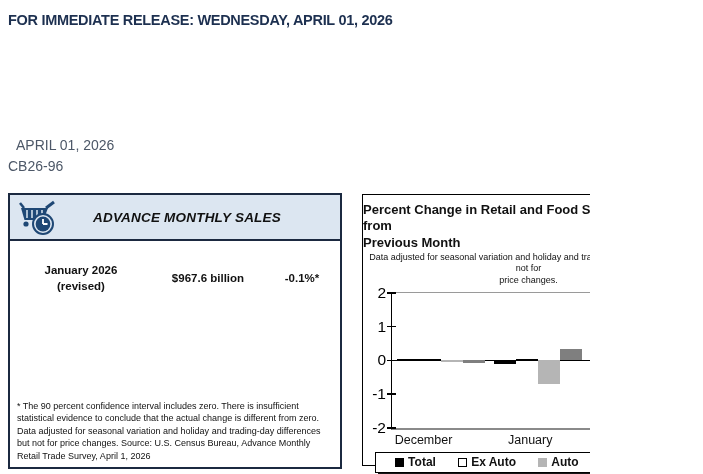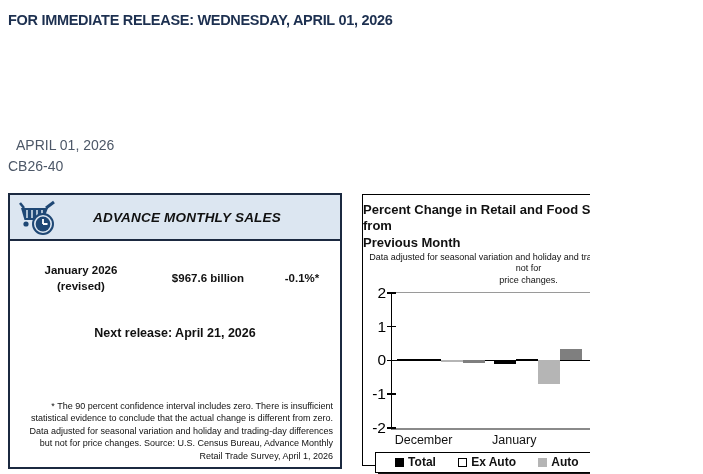--- a/index.html
+++ b/index.html
@@ -46,21 +46,21 @@
   .card-row + .card-row { margin-top:23px; }
   .card-row > div {
     text-align:center; font-size:11.5px; font-weight:700; color:#111;
     white-space:pre-line; line-height:1.35;
   }
   .next-release {
     margin-top:32px; text-align:center; font-size:12.5px; font-weight:700; color:#111;
   }
   .card-footnote {
     position:absolute; left:7px; right:7px; bottom:5px;
-    font-size:9px; line-height:1.38; text-align:right; color:#111;
+    font-size:9px; line-height:1.38; text-align:left; color:#111;
   }
   
   .chart-panel {
     position:absolute; left:362px; top:194px; width:333px; height:272px;
     border:1.5px solid #000; background:#fff; color:#000;
   }
   .chart-title {
     margin-top:7px; font-size:13px; font-weight:700;
     line-height:1.25; white-space:pre-line; color:#111;
   }
@@ -93,21 +93,21 @@
   .legend-item { display:flex; align-items:center; gap:4px; font-size:12px; font-weight:700; color:#111; }
   .legend-swatch { width:9px; height:9px; display:inline-block; }
 </style>
 </head>
 <body>
 
 <div class="page">
 
   <div class="release-line">FOR IMMEDIATE RELEASE: WEDNESDAY, APRIL 01, 2026</div>
   <div class="date-line">APRIL 01, 2026</div>
-  <div class="cb-line">CB26-40</div>
+  <div class="cb-line">CB26-96</div>
 
   <div class="sales-card">
     <div class="card-header">
       <span class="card-icon">
         <svg width="46" height="38" viewBox="0 0 46 38">
           <path d="M31 9 L39 3" stroke="#1f4875" stroke-width="3" fill="none"></path>
           <path d="M6 9 h27 l-4.5 12 h-19 z" fill="#1f4875"></path>
           <path d="M12 11 v8 M17 11 v8 M22 11 v8 M27 11 v8" stroke="#dce6f1" stroke-width="1.5"></path>
           <path d="M9 9 L5 4" stroke="#1f4875" stroke-width="2.5"></path>
           <circle cx="11" cy="25" r="2.6" fill="#1f4875"></circle>
@@ -121,21 +121,20 @@
 
     <div class="card-rows">
       <div class="card-row">
         <div>January 2026
 (revised)</div>
         <div>$967.6 billion</div>
         <div>-0.1%*</div>
       </div>
     </div>
 
-    <div class="next-release">Next release: April 21, 2026</div>
 
     <div class="card-footnote">
       <div>* The 90 percent confidence interval includes zero. There is insufficient statistical evidence to conclude that the actual change is different from zero.</div>
       <div>Data adjusted for seasonal variation and holiday and trading-day differences but not for price changes. Source: U.S. Census Bureau, Advance Monthly Retail Trade Survey, April 1, 2026</div>
     </div>
   </div>
 
   <div class="chart-panel">
     <div class="chart-title">Percent Change in Retail and Food Services Sales from
 Previous Month</div>
@@ -162,21 +161,21 @@
           <div class="bar" style="left: 124px; width: 22px; height: 1.6875px; top: 65.8125px; background: rgb(255, 255, 255); border: 1px solid rgb(0, 0, 0);"></div>
           <div class="bar" style="left: 221.333px; width: 22px; height: 15.1875px; top: 52.3125px; background: rgb(255, 255, 255); border: 1px solid rgb(0, 0, 0);"></div>
           <div class="bar" style="left: 48.6667px; width: 22px; height: 1.6875px; top: 67.5px; background: rgb(181, 181, 181);"></div>
           <div class="bar" style="left: 146px; width: 22px; height: 23.625px; top: 67.5px; background: rgb(181, 181, 181);"></div>
           <div class="bar" style="left: 243.333px; width: 22px; height: 40.5px; top: 27px; background: rgb(181, 181, 181);"></div>
           <div class="bar" style="left: 70.6667px; width: 22px; height: 2.3625px; top: 67.5px; background: rgb(127, 127, 127);"></div>
           <div class="bar" style="left: 168px; width: 22px; height: 11.8125px; top: 55.6875px; background: rgb(127, 127, 127);"></div>
           <div class="bar" style="left: 265.333px; width: 22px; height: 1.6875px; top: 67.5px; background: rgb(127, 127, 127);"></div>
         </div>
     <div class="x-label" style="left: 48.6667px;">December</div>
-        <div class="x-label" style="left: 146px;">January</div>
+        <div class="x-label" style="left: 162px;">January</div>
         <div class="x-label" style="left: 243.333px;">May</div>
       </div>
 
     <div class="legend">
         <span class="legend-item">
           <span class="legend-swatch" style="background: rgb(0, 0, 0); border: none;"></span>
           <span>Total</span>
         </span>
         <span class="legend-item">
           <span class="legend-swatch" style="background: rgb(255, 255, 255); border: 1px solid rgb(0, 0, 0);"></span>

